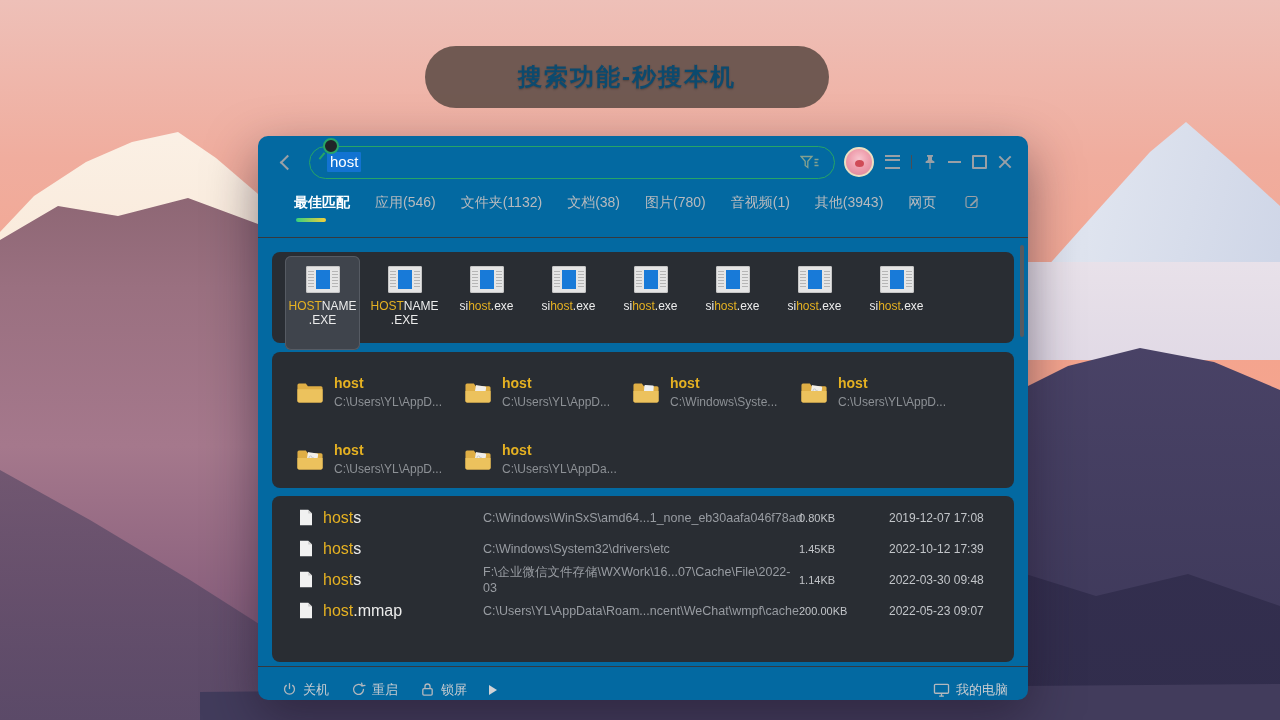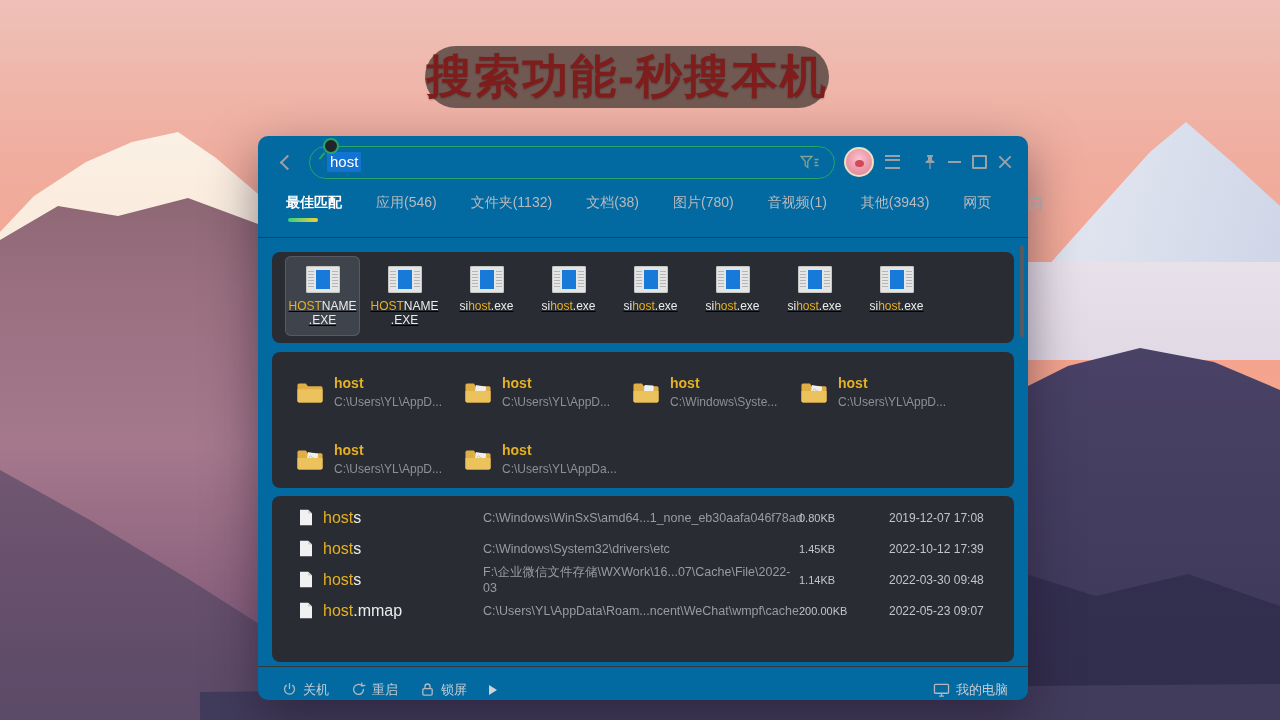--- a/index.html
+++ b/index.html
@@ -22,21 +22,21 @@
   .hills-right{clip-path:polygon(1000px 400px,1068px 366px,1140px 348px,1214px 362px,1280px 390px,1280px 720px,1000px 720px);
     background:linear-gradient(180deg,#5d5178 0%,#4b4468 40%,#3c3758 100%);}
   .hills-right2{clip-path:polygon(1000px 566px,1096px 596px,1188px 574px,1280px 606px,1280px 720px,1000px 720px);
     background:linear-gradient(180deg,#3a3557 0%,#312d4c 100%);}
   .bottom-band{clip-path:polygon(200px 692px,1280px 684px,1280px 720px,200px 720px);
     background:#423c5c;}
 
   
   .banner{position:absolute;left:425px;top:46px;width:404px;height:62px;border-radius:31px;
     background:rgba(98,79,72,.90);display:flex;align-items:center;justify-content:center;z-index:5;}
-  .banner span{color:#7f1d1d;font-size:46px;font-weight:bold;letter-spacing:2px;text-shadow:0 1px 2px rgba(0,0,0,.25);}
+  .banner span{color:#0c4a6e;font-size:24px;font-weight:bold;letter-spacing:2px;text-shadow:0 1px 2px rgba(0,0,0,.25);}
 
   
   .win{position:absolute;left:258px;top:136px;width:770px;height:564px;background:#0369a1;
     border-radius:10px;box-shadow:0 18px 50px rgba(30,20,40,.5);z-index:4;}
 
   
   .win-header{position:absolute;top:0;left:0;right:0;height:52px;display:flex;align-items:center;
     padding:0 16px 0 24px;box-sizing:border-box;}
   .ic-back{width:9px;height:9px;border-left:2px solid #9aa0a6;border-bottom:2px solid #9aa0a6;
     transform:rotate(45deg);margin-right:16px;cursor:pointer;flex:0 0 auto;}
@@ -57,32 +57,32 @@
   .ic-menu::after{content:'';position:absolute;left:0;top:2px;width:15px;height:2px;background:#9aa0a6;}
   .vsep{width:1px;height:14px;background:#4a4e54;}
   .ic-min{width:13px;height:2px;background:#9aa0a6;cursor:pointer;}
   .ic-max{width:11px;height:10px;border:2px solid #9aa0a6;border-radius:1px;cursor:pointer;}
   .ic-close{position:relative;width:14px;height:14px;cursor:pointer;}
   .ic-close::before,.ic-close::after{content:'';position:absolute;left:-1px;top:6px;width:16px;height:2px;background:#9aa0a6;}
   .ic-close::before{transform:rotate(45deg);} .ic-close::after{transform:rotate(-45deg);}
   .hbtn{display:flex;align-items:center;justify-content:center;}
 
   
-  .tabs{position:absolute;top:58px;left:28px;right:20px;display:flex;align-items:center;gap:34px;}
+  .tabs{position:absolute;top:58px;left:36px;right:20px;display:flex;gap:25px;}
   .tab{font-size:14px;color:#b7babe;cursor:pointer;position:relative;white-space:nowrap;}
   .tab--active{color:#fff;font-weight:bold;}
   .tab--active::after{content:'';position:absolute;left:2px;bottom:-10px;width:30px;height:4px;border-radius:2px;
     background:linear-gradient(90deg,#35d07f,#f4cf3a);}
   .tab-edit{margin-left:4px;cursor:pointer;display:flex;}
   .hdiv{position:absolute;top:101px;left:0;right:0;height:1px;background:#36393e;}
 
   
   .card{position:absolute;left:14px;width:742px;background:#292d33;border-radius:8px;box-sizing:border-box;}
   .card-apps{top:116px;height:91px;display:flex;align-items:flex-start;padding:4px 0 0 13px;gap:7px;}
-  .tile{width:75px;height:80px;border-radius:6px;text-align:center;cursor:pointer;box-sizing:border-box;padding-top:10px;text-decoration:underline;}
+  .tile{width:75px;height:94px;border-radius:6px;text-align:center;cursor:pointer;box-sizing:border-box;padding-top:10px;}
   .tile--sel{background:#3f444c;box-shadow:inset 0 0 0 1px #565b63;}
   .exe-icon{display:inline-flex;align-items:center;justify-content:center;gap:2px;width:34px;height:27px;
     background:#e5e5e5;border-radius:2px;box-shadow:inset 0 0 0 1px #c6c6c6;}
   .exe-lines{width:6px;height:17px;background:repeating-linear-gradient(180deg,#b5b5b5 0 1px,transparent 1px 3px);}
   .exe-blue{width:14px;height:19px;background:#187ad8;}
   .tile-label{margin-top:6px;font-size:12px;line-height:14px;color:#ececec;}
   .ytx{color:#e5b122;} .wtx{color:#ececec;}
 
   .card-folders{top:216px;height:136px;display:grid;grid-template-columns:repeat(4,168px);
     padding:19px 0 0 24px;row-gap:17px;}

